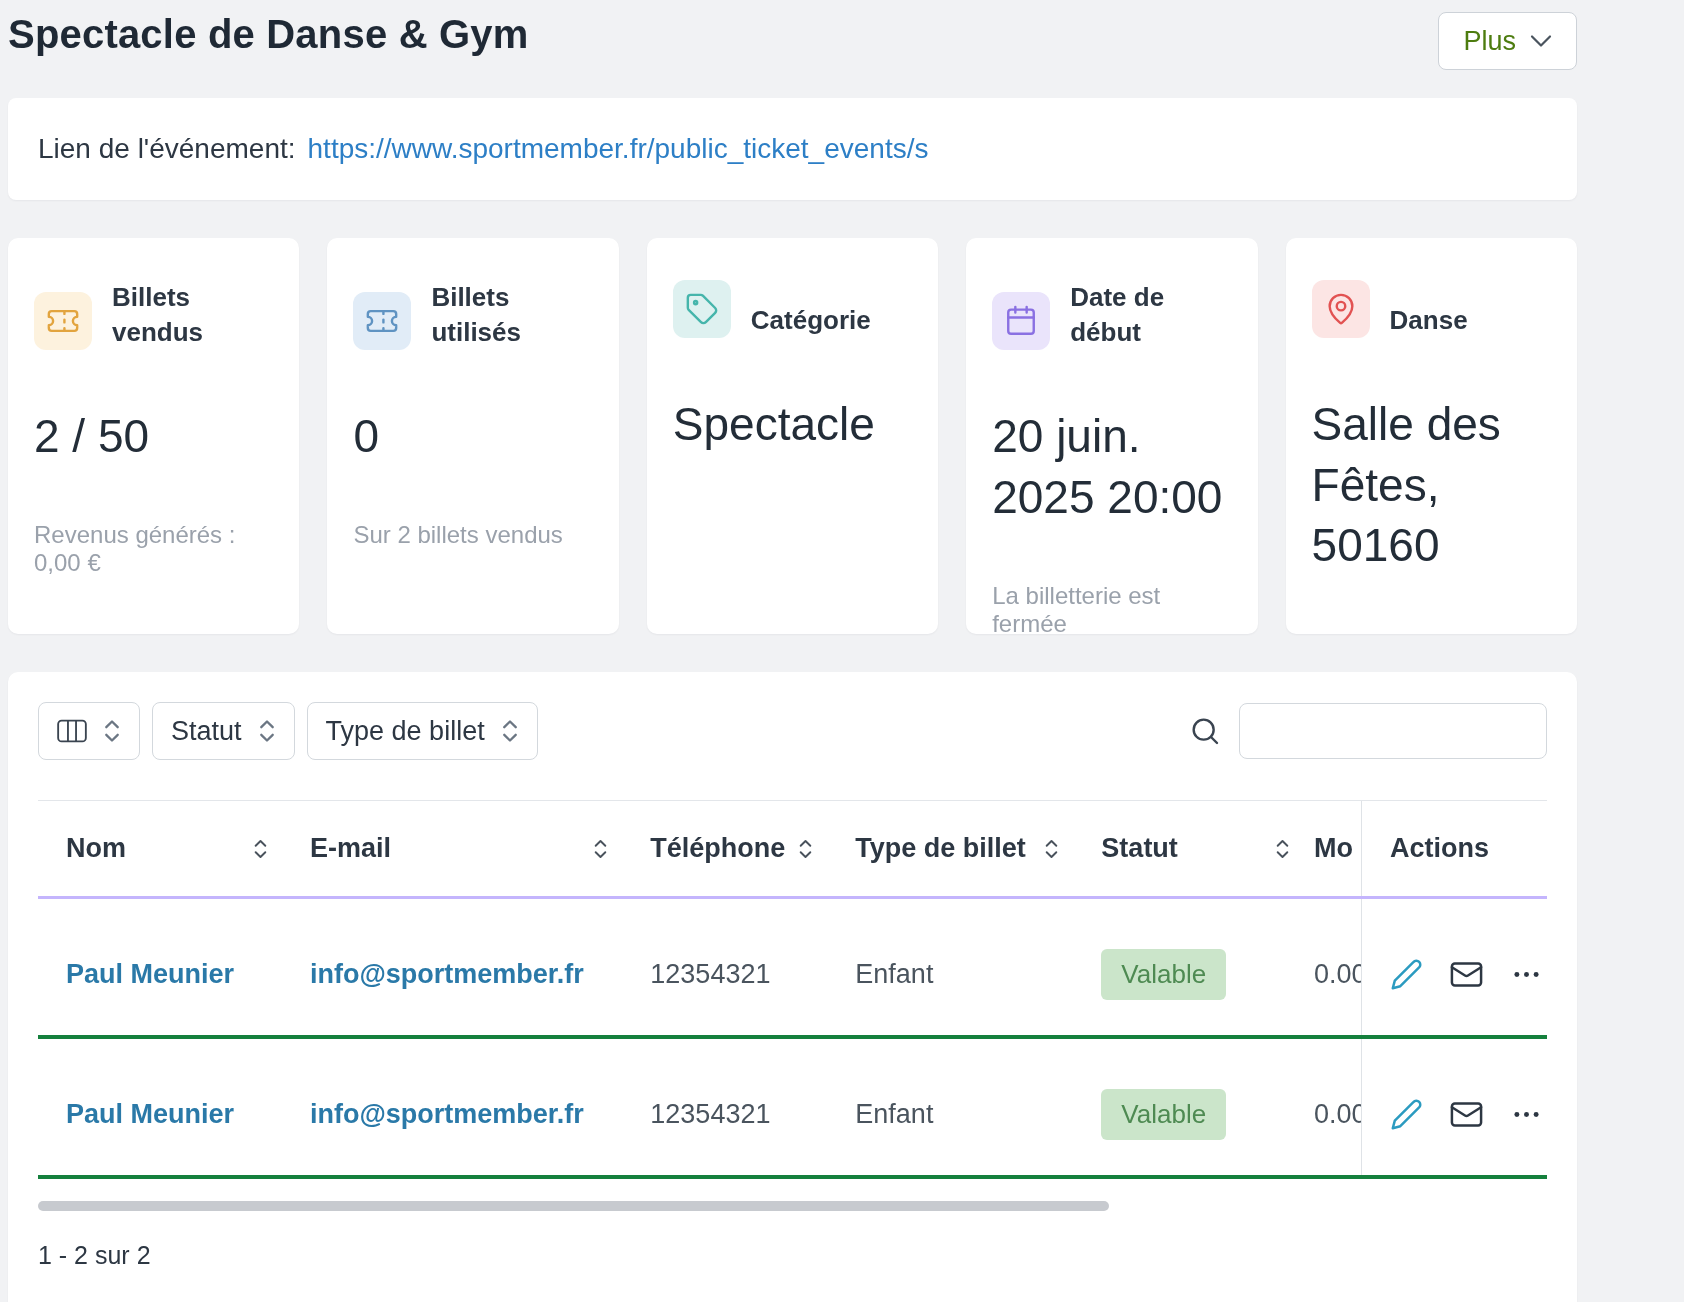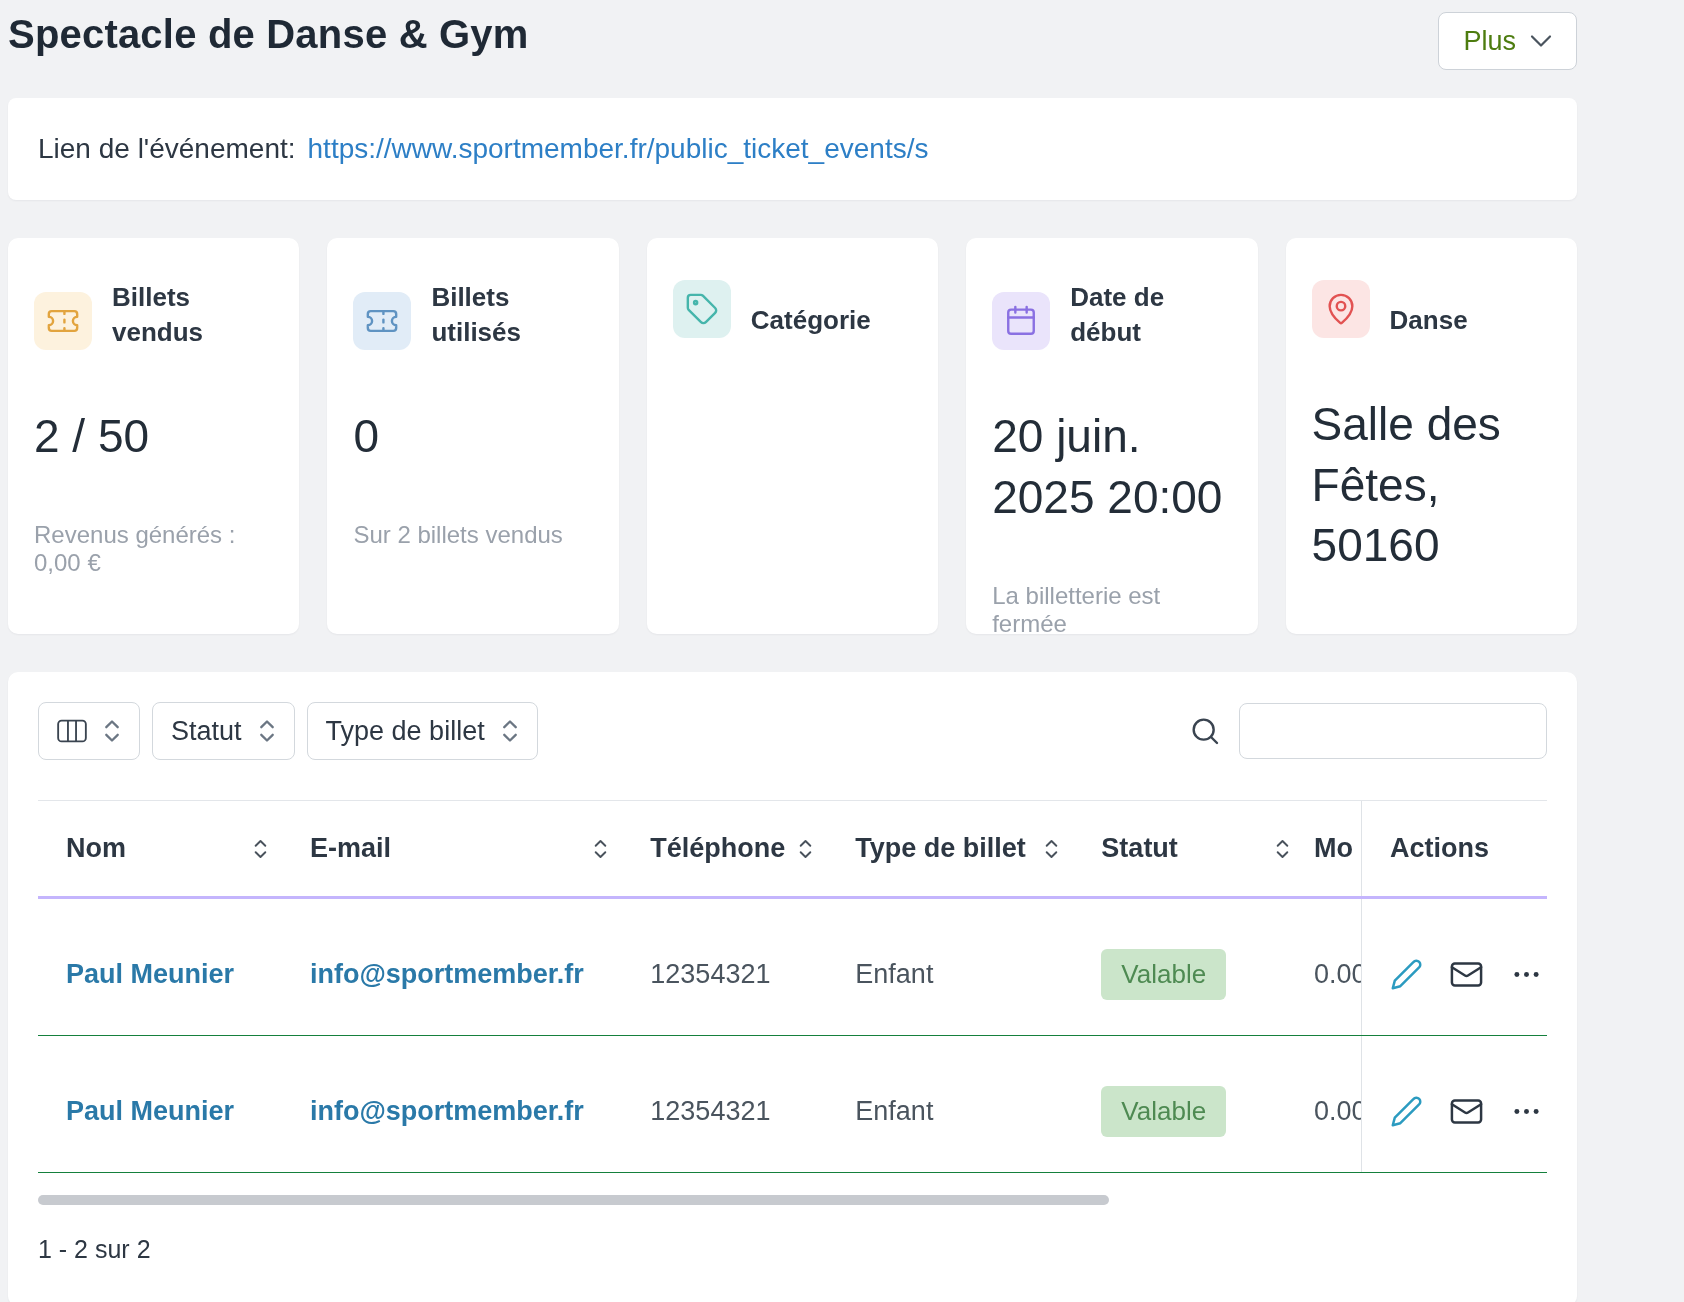--- a/index.html
+++ b/index.html
@@ -71,21 +71,21 @@
   thead th {
     border-top: 1px solid #e3e6ea; border-bottom: 3px solid #c4b5fd;
     padding: 32px 14px 32px 28px; font-size: 27px; font-weight: 700; text-align: left;
     color: #2d3743; overflow: hidden; white-space: nowrap;
   }
   th.th-montant, td.td-montant { padding-left: 10px; padding-right: 0; }
   .th-inner { display: flex; align-items: center; justify-content: space-between; gap: 8px; }
   .sort-icon { flex: 0 0 auto; color: #49525c; cursor: pointer; }
   td {
     padding: 50px 14px 35px 28px; font-size: 27px; color: #4a545e;
-    border-bottom: 1px solid #15803d; overflow: hidden; white-space: nowrap;
+    border-bottom: 4px solid #15803d; overflow: hidden; white-space: nowrap;
   }
   .cell-link { color: #2a79a8; font-weight: 700; cursor: pointer; }
   .badge { display: inline-block; background: #cbe5ca; color: #4e8a52;
     font-size: 26px; padding: 10px 20px; border-radius: 6px; }
   th.pinned, td.pinned { border-left: 1px solid #dfe3e7; }
   .actions-inner { display: flex; align-items: center; gap: 26px; }
   .icon-btn { background: none; border: none; padding: 0; cursor: pointer; display: inline-flex; }
 
   .hscroll { margin: 22px 30px 0; height: 10px; position: relative; }
   .hscroll-thumb { width: 71%; height: 10px; background: #c7cacf; border-radius: 6px; cursor: pointer; }
@@ -148,20 +148,21 @@
     <div class="stat-card">
       <div class="stat-head">
         <span class="icon-box c3">
           <svg width="34" height="34" viewBox="0 0 24 24" fill="none" stroke="currentColor" stroke-width="1.7" stroke-linecap="round" stroke-linejoin="round">
               <path d="M12.586 2.586A2 2 0 0 0 11.172 2H4a2 2 0 0 0-2 2v7.172a2 2 0 0 0 .586 1.414l8.704 8.704a2.426 2.426 0 0 0 3.42 0l6.58-6.58a2.426 2.426 0 0 0 0-3.42z"></path>
               <circle cx="7.5" cy="7.5" r="1.1"></circle>
             </svg>
         </span>
         <span class="stat-label">Catégorie</span>
       </div>
+      <div class="stat-value">Spectacle</div>
       <div class="stat-sub"></div>
     </div>
 
     <div class="stat-card">
       <div class="stat-head">
         <span class="icon-box c4">
           <svg width="34" height="34" viewBox="0 0 24 24" fill="none" stroke="currentColor" stroke-width="1.7" stroke-linecap="round" stroke-linejoin="round">
               <rect x="3" y="4" width="18" height="17" rx="2"></rect>
               <path d="M16 2v4M8 2v4M3 9.5h18"></path>
             </svg>

